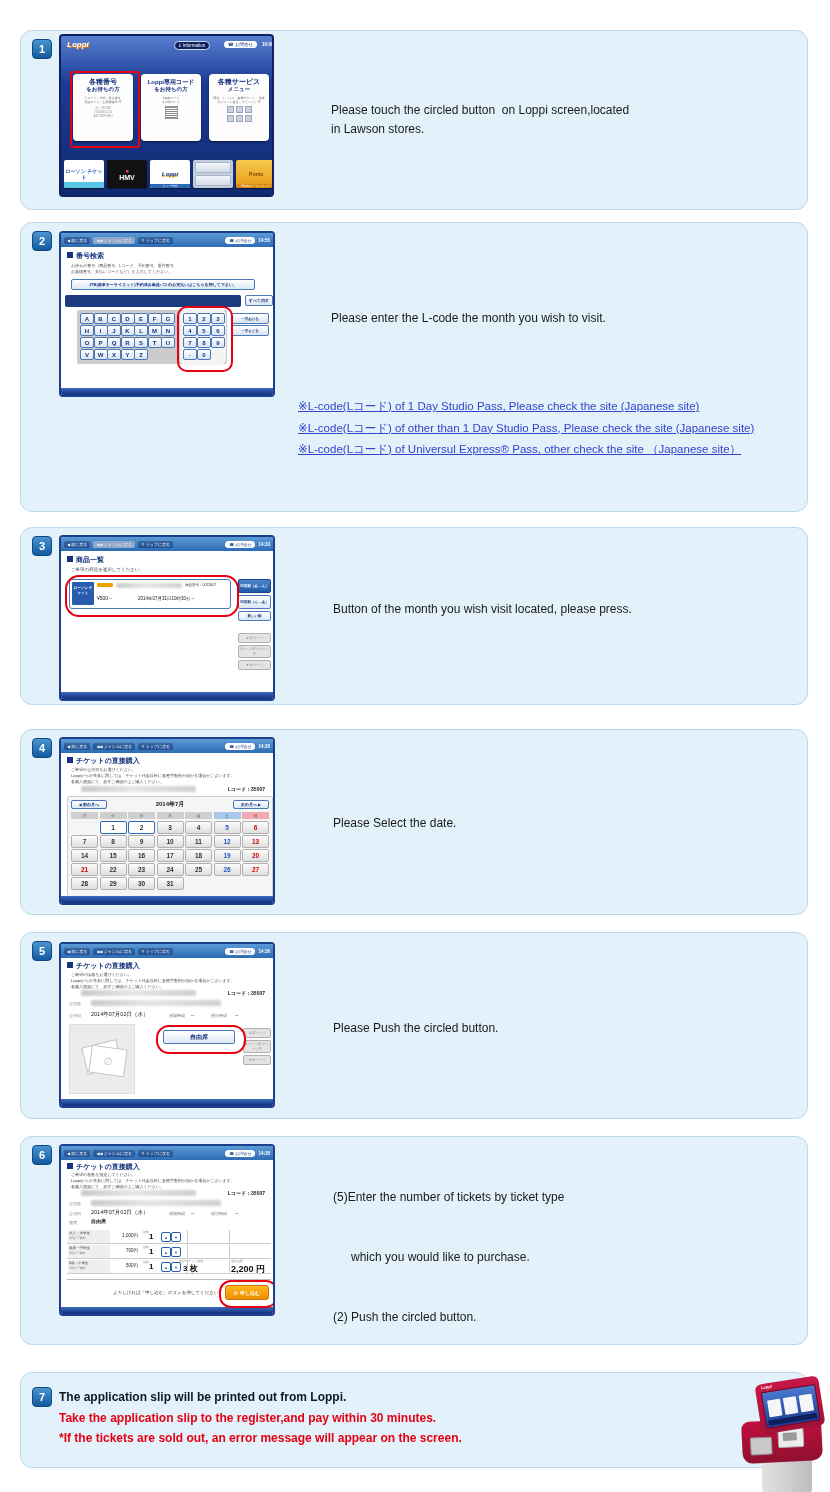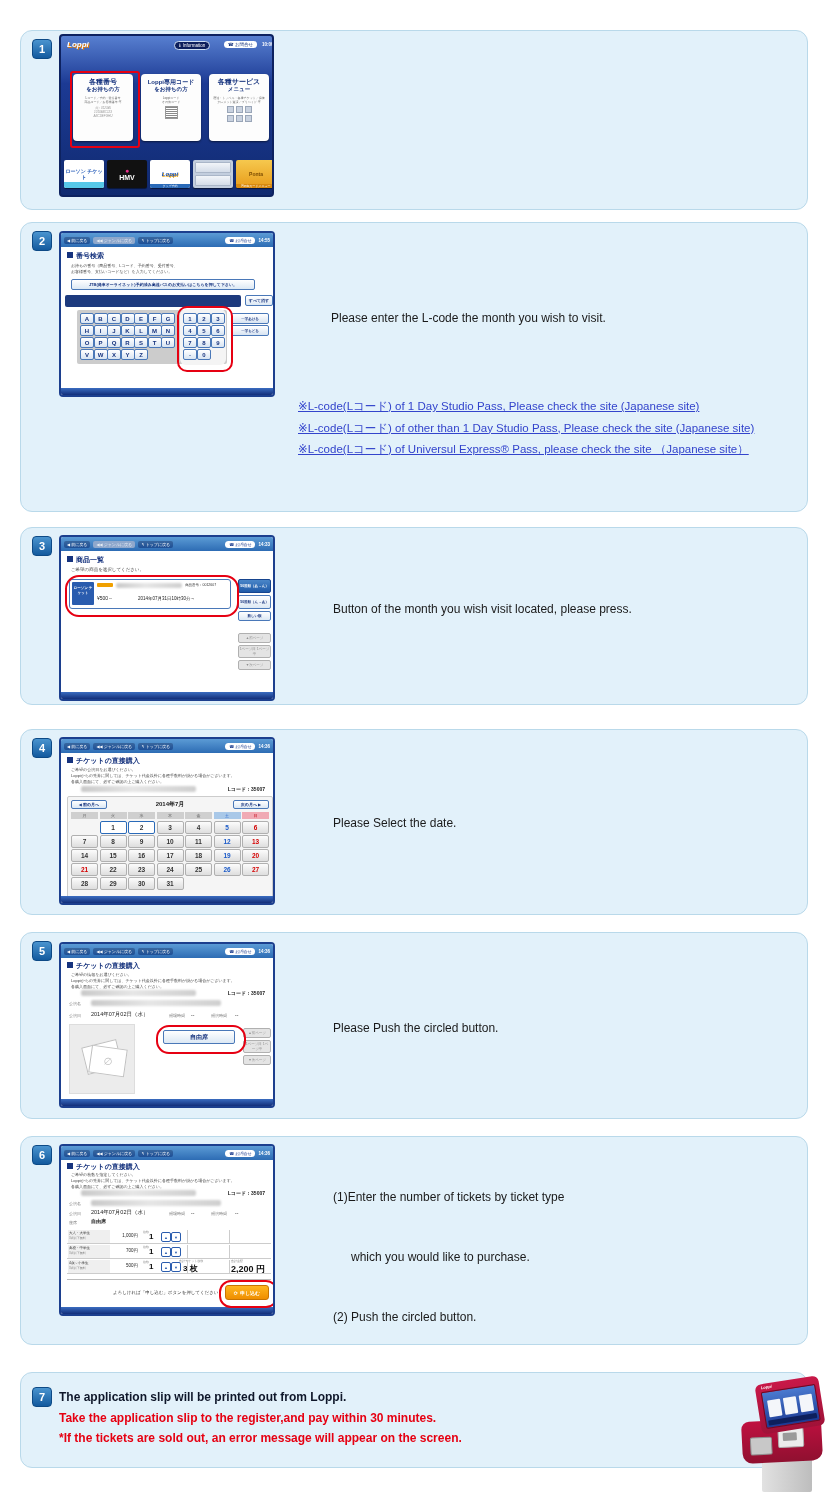--- a/index.html
+++ b/index.html
@@ -185,20 +185,22 @@
       </div>
       <div class="tile tile-3" style="left: 132px;">
         <div class="bar"></div>
         <div class="bar"></div>
       </div>
       <div class="tile tile-4" style="left: 175px;">
         <span class="t-label">Ponta</span>
         <span class="t-sub">Pontaカードメニュー</span>
       </div>
     </div>
+  <div class="instr" style="left:310px;top:70px;width:450px;">Please touch the circled button  on Loppi screen,located
+in Lawson stores.</div>
 </div>
 
 <div class="step-box" style="top:222px;height:290px;">
   <div class="badge">2</div>
   <div class="shot" style="left:38px;top:8px;width:216px;height:166px;">
     <div class="navbar">
         <div class="nav-btn">◀ 前に戻る</div>
         <div class="nav-btn gray">◀◀ ジャンルに戻る</div>
         <div class="nav-btn">↰ トップに戻る</div>
         <div class="nav-pill">☎ お問合せ</div>
@@ -254,21 +256,21 @@
       <div class="key" style="left: 122px; top: 104px;">7</div>
       <div class="key" style="left: 136px; top: 104px;">8</div>
       <div class="key" style="left: 150px; top: 104px;">9</div>
       <div class="key" style="left: 122px; top: 116px;">-</div>
       <div class="key" style="left: 136px; top: 116px;">0</div>
     </div>
   <div class="instr" style="left:310px;top:86px;width:450px;">Please enter the L-code the month you wish to visit.</div>
   <div id="links" style="position:absolute;left:277px;top:176px;width:500px;">
       <a class="lcode-link" href="#">※L-code(Lコード) of 1 Day Studio Pass, Please check the site (Japanese site)</a>
       <a class="lcode-link" href="#">※L-code(Lコード) of other than 1 Day Studio Pass, Please check the site (Japanese site)</a>
-      <a class="lcode-link" href="#">※L-code(Lコード) of Universul Express® Pass, please check the site （Japanese site）</a>
+      <a class="lcode-link" href="#">※L-code(Lコード) of Universul Express® Pass, other check the site （Japanese site）</a>
     </div>
 </div>
 
 <div class="step-box" style="top:527px;height:178px;">
   <div class="badge">3</div>
   <div class="shot" style="left:38px;top:7px;width:216px;height:166px;">
     <div class="navbar">
         <div class="nav-btn">◀ 前に戻る</div>
         <div class="nav-btn gray">◀◀ ジャンルに戻る</div>
         <div class="nav-btn">↰ トップに戻る</div>
@@ -479,21 +481,21 @@
         <div class="t-price">500円</div>
         <div class="t-qlabel">枚数</div>
         <div class="t-qty">1</div>
         <div class="t-step" style="left: 94px;">▲</div>
         <div class="t-step" style="left: 104px;">▼</div>
         <div class="t-sep" style="left: 120px;"></div>
         <div class="t-sep" style="left: 162px;"></div>
       </div>
     </div>
   <div class="instr" style="left:312px;top:10px;width:460px;line-height:20px;">
-    <div>(1)Enter the number of tickets by ticket type</div>
+    <div>(5)Enter the number of tickets by ticket type</div>
     <div style="padding-left:18px;">which you would like to purchase.</div>
     <div>(2) Push the circled button.</div>
   </div>
 </div>
 
 <div class="step-box" style="top:1372px;height:96px;">
   <div class="badge" style="top:14px;">7</div>
   <div id="s7-lines" style="position:absolute;left:38px;top:14px;width:700px;">
       <div class="s7-line" style="color: #0f172a;">The application slip will be printed out from Loppi.</div>
       <div class="s7-line" style="color: rgb(230, 0, 18);">Take the application slip to the register,and pay within 30 minutes.</div>

